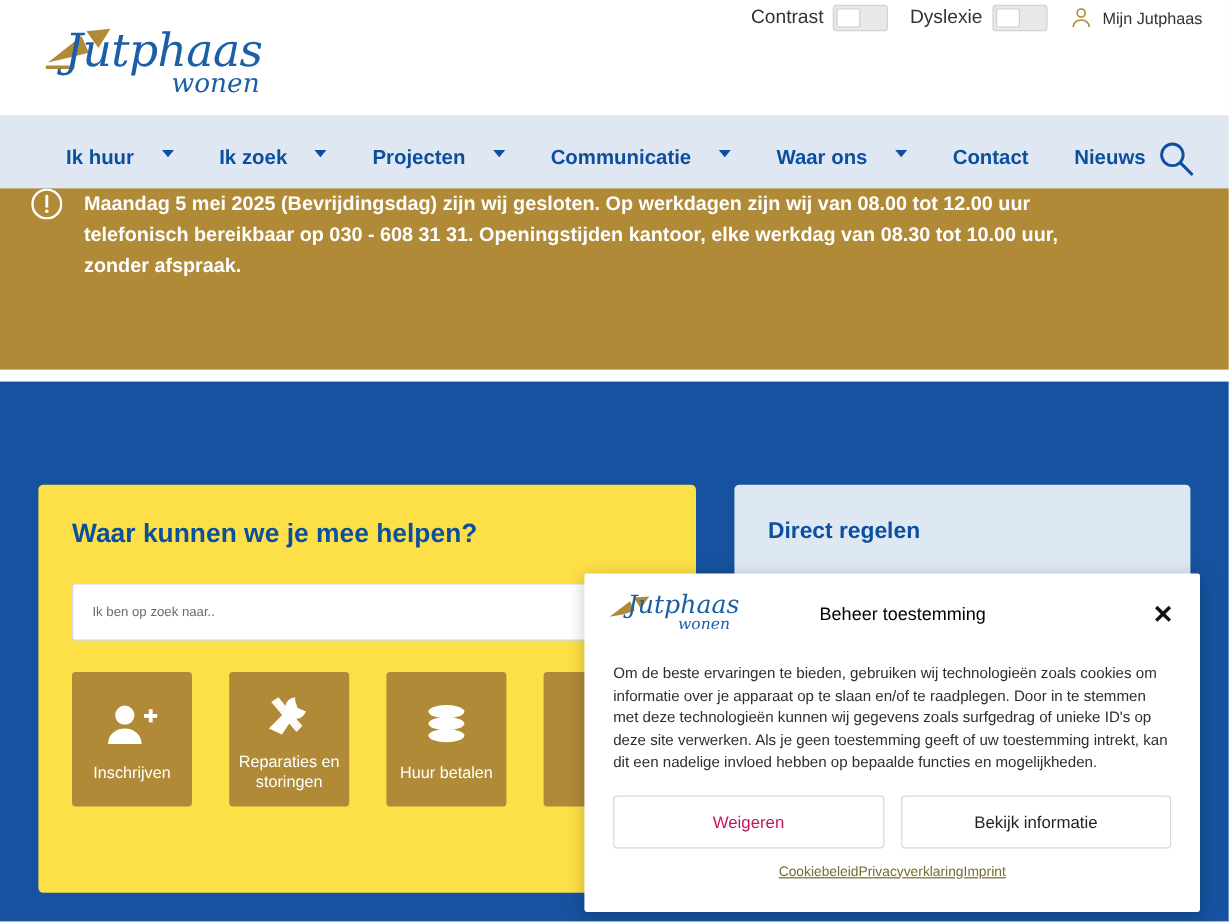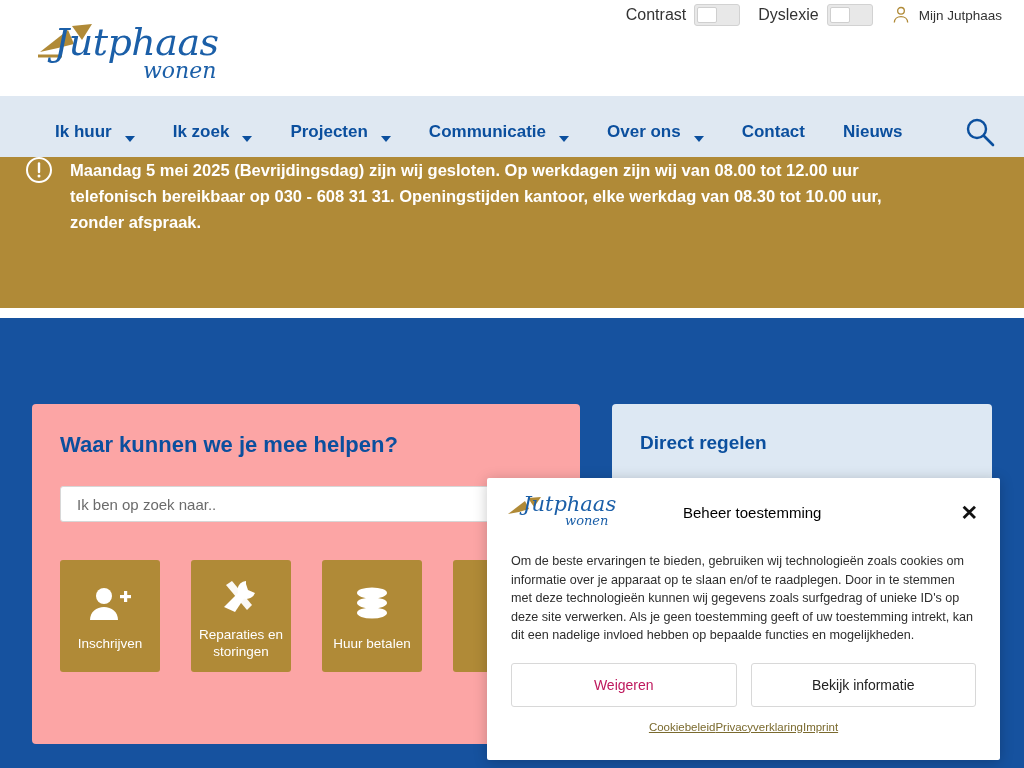--- a/index.html
+++ b/index.html
@@ -63,21 +63,21 @@
   .person-icon { width: 20px; height: 22px; display: block; }
 
   
   .nav {
     position: absolute; top: 96px; left: 0; width: 1024px; height: 71px;
     background: #dfe8f2;
     display: flex; align-items: center;
   }
   .nav-items { display: flex; align-items: center; gap: 0; padding-left: 36px; }
   .nav-item {
-    display: flex; align-items: flex-end; gap: 13px;
+    display: flex; align-items: flex-start; gap: 23px;
     padding: 0 19px;
     font-size: 17px; font-weight: bold; color: #0b4f9e;
     cursor: pointer; white-space: nowrap;
   }
   .caret {
     width: 0; height: 0;
     border-left: 5px solid transparent;
     border-right: 5px solid transparent;
     border-top: 6px solid #0b4f9e;
     margin-top: 3px;
@@ -104,34 +104,34 @@
 
   
   .blue-body {
     position: absolute; top: 318px; left: 0; width: 1024px; height: 450px;
     background: #16529f;
   }
 
   .card-left {
     position: absolute; left: 32px; top: 404px;
     width: 548px; height: 340px;
-    background: #fca5a5;
+    background: #fde047;
     border-radius: 4px;
   }
   .card-left h2 {
     margin: 0; padding: 28px 0 0 28px;
     font-size: 22px; color: #0b4f9e;
   }
   .search-field {
     position: absolute; left: 28px; top: 82px;
-    width: 492px; height: 36px;
+    width: 492px; height: 48px;
     background: #ffffff; border: 1px solid #d7d7d7; border-radius: 3px;
     display: flex; align-items: center;
     padding-left: 16px;
-    color: #6b6b6b; font-size: 15px;
+    color: #6b6b6b; font-size: 11px;
   }
   .tiles {
     position: absolute; left: 28px; top: 156px;
     display: flex; gap: 31px;
   }
   .tile {
     width: 100px; height: 112px;
     background: #b08a37; border-radius: 3px;
     display: flex; flex-direction: column;
     align-items: center; justify-content: center;
@@ -262,21 +262,21 @@
       </div>
       <div class="nav-item">
         <span>Projecten</span>
         <span class="caret"></span>
       </div>
       <div class="nav-item">
         <span>Communicatie</span>
         <span class="caret"></span>
       </div>
       <div class="nav-item">
-        <span>Over ons</span>
+        <span>Waar ons</span>
         <span class="caret"></span>
       </div>
       <div class="nav-item">
         <span>Contact</span>
       </div>
       <div class="nav-item">
         <span>Nieuws</span>
       </div>
     </div>
     <svg class="search-btn" viewBox="0 0 32 32">

